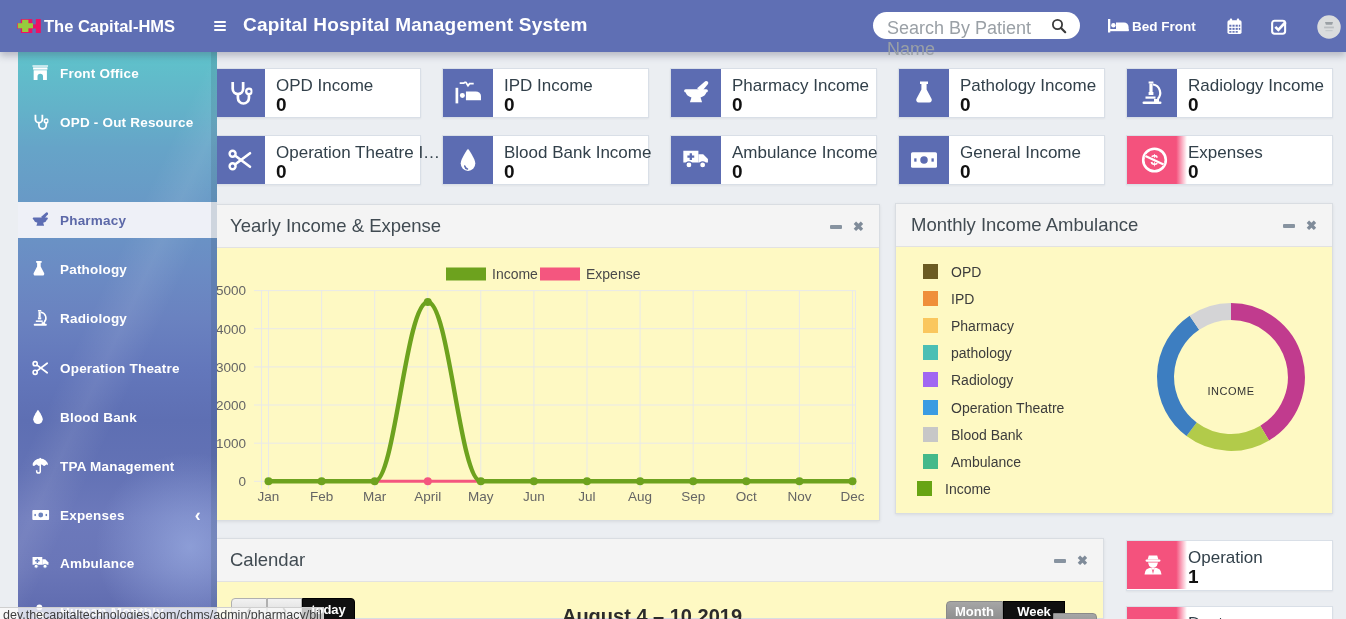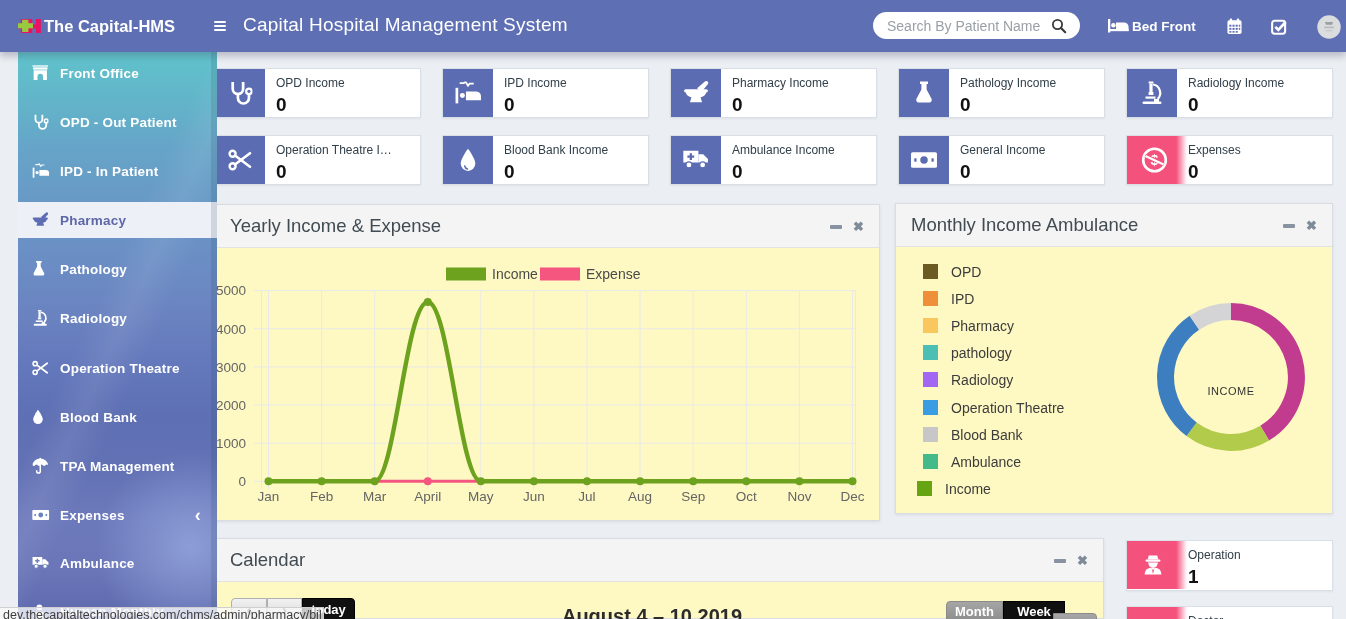--- a/index.html
+++ b/index.html
@@ -4,23 +4,23 @@
 <style>
 * { margin:0; padding:0; box-sizing:border-box; }
 html,body { width:1346px; height:619px; overflow:hidden; }
 body { font-family:"Liberation Sans", sans-serif; background:#ebeef2; position:relative; }
 .abs { position:absolute; }
 
 #header { position:absolute; left:0; top:0; width:1346px; height:52px; background:#5f6fb4; box-shadow:0 4px 7px rgba(70,70,100,.32); z-index:50; }
 #logo-text { position:absolute; left:44px; top:17px; color:#fff; font-weight:bold; font-size:16.5px; letter-spacing:0; }
 #ham { position:absolute; left:214px; top:21px; width:12px; }
 #ham div { height:2px; background:#fff; margin-bottom:2.2px; border-radius:1px; }
-#apptitle { position:absolute; left:243px; top:14px; color:#fff; font-weight:normal; font-size:19px; letter-spacing:.2px;text-align:center; }
+#apptitle { position:absolute; left:243px; top:14px; color:#fff; font-weight:bold; font-size:19px; letter-spacing:.2px;text-align:center; }
 #search { position:absolute; left:873px; top:12px; width:207px; height:27px; background:#fff; border-radius:14px; }
-#search span { position:absolute; left:14px; top:6px; color:#9aa0a6; font-size:14px; }
+#search span { position:absolute; left:14px; top:6px; color:#9aa0a6; font-size:18px; }
 #bedstatus { position:absolute; left:1132px; top:19px; color:#fff; font-weight:bold; font-size:13.5px; }
 
 #sidebar { position:absolute; left:18px; top:52px; width:199px; height:567px; z-index:40;
   background:
    radial-gradient(circle 118px at 172px 495px, rgba(168,188,238,.55), rgba(168,188,238,0) 80%),
    linear-gradient(115deg, rgba(255,255,255,0) 42%, rgba(255,255,255,.08) 50%, rgba(255,255,255,0) 58%),
    linear-gradient(180deg,#5fc3cb 0%,#63b2c9 10%,#66a4c8 17%,#6b8cc4 38%,#6a82c0 47%,#6377bb 56%,#5e6fb3 65%,#6372b5 74%,#6c79bb 82%,#6a76b8 91%,#5e6aae 100%);
   text-align: center;
 }
 #sidebar .shade { position:absolute; right:0; top:0; width:6px; height:100%; background:rgba(45,75,95,.16); }
@@ -28,21 +28,21 @@
 .mi svg { position:absolute; left:14px; top:50%; transform:translateY(-50%) scale(.92); transform-origin:left center; }
 .mi .lb { position:absolute; left:42px; top:50%; transform:translateY(-50%); white-space:nowrap; }
 .mi.active { background:#eef0f7; color:#5c68a8; }
 .mi .chev { position:absolute; right:16px; top:50%; transform:translateY(-50%); font-size:18px; font-weight:bold; }
 
 .card { position:absolute; width:207px; height:50px; background:#fff; border:1px solid #d9dfe7; box-shadow:0 1px 2px rgba(0,0,0,.05); }
 .card .blk { position:absolute; left:0; top:0; width:50px; height:48px; background:#5c6cb2; }
 .card .blk svg { position:absolute; left:50%; top:50%; transform:translate(-50%,-50%); }
 .card .blkp { position:absolute; left:0; top:0; width:60px; height:48px; background:linear-gradient(90deg,#f4527d 0%,#f4527d 82%,rgba(244,82,125,0) 100%); }
 .card .blkp svg { position:absolute; left:14px; top:50%; transform:translateY(-50%); }
-.card .t { position:absolute; left:61px; top:7px; font-size:12px; color:#32404a; white-space:nowrap; }
+.card .t { position:absolute; left:61px; top:7px; font-size:17px; color:#32404a; white-space:nowrap; }
 .card .v { position:absolute; left:61px; top:25px; font-size:19px; font-weight:bold; color:#111; }
 
 .panel { position:absolute; background:#fef9c3; border:1px solid #d9dde2; box-shadow:0 1px 3px rgba(0,0,0,.08); }
 .phead { position:absolute; left:0; top:0; width:100%; height:43px; background:#f4f4f4; border-bottom:1px solid #e2e2e2; }
 .phead .tt { position:absolute; left:15px; top:10px; font-size:18.5px; color:#414b52; }
 .phead .mn { position:absolute; right:37px; top:20px; width:12px; height:3.5px; background:#8793a0; border-radius:1px; }
 .phead .xx { position:absolute; right:15px; top:14px; color:#7f8b99; font-size:13px; font-weight:bold; }
 
 .leg { position:absolute; font-size:14px; color:#3c3c3c; }
 .leg i { position:absolute; left:0; top:0; width:15px; height:15px; }
@@ -129,30 +129,21 @@
       <path d="M1.8 5.6 h14.4 V16 h-4.2 v-3.6 a3 3 0 0 0 -6 0 V16 H1.8 z"></path>
     </svg>
     <span class="lb">Front Office</span>
   </div>
   <div class="mi" style="top:52px">
     <svg width="18" height="18" viewBox="0 0 24 24" fill="none" stroke="#fff">
       <path d="M5 1.5 v6.5 a5 5 0 0 0 10 0 V1.5" stroke-width="2.6"></path>
       <path d="M10 13.2 v3.6 a5.3 5.3 0 0 0 10.6 0 v-3.9" stroke-width="2.6"></path>
       <circle cx="20.6" cy="10.4" r="2.7" stroke-width="2.2"></circle>
     </svg>
-    <span class="lb">OPD - Out Patient</span>
-  </div>
-  <div class="mi" style="top:101px">
-    <svg width="19" height="17" viewBox="0 0 26 22" fill="#fff">
-      <path d="M5 1.5 h4 l1.5 -1.5 2.5 4 1.5 -2 h4" stroke="#fff" stroke-width="1.7" fill="none"></path>
-      <rect x="1" y="6" width="2.6" height="15"></rect>
-      <circle cx="7.6" cy="13.4" r="2.4"></circle>
-      <path d="M11 9.5 h9.5 a5 4.5 0 0 1 5 4.5 v4 H11 z"></path>
-    </svg>
-    <span class="lb">IPD - In Patient</span>
+    <span class="lb">OPD - Out Resource</span>
   </div>
   <div class="mi active" style="top:150px">
     <svg width="18" height="18" viewBox="0 0 24 24" fill="#5d6db3">
       <path d="M13 7.5 L20.5 1.2 a1.9 1.9 0 0 1 2.6 2.6 L17 11 z"></path>
       <path d="M2.5 8.5 h19 a1.2 1.2 0 0 1 0 3 a9.5 6 0 0 1 -5.3 4.6 l1.4 4.4 h-11.2 l1.4 -4.4 a9.5 6 0 0 1 -5.3 -4.6 a1.2 1.2 0 0 1 0 -3 z"></path>
     </svg>
     <span class="lb">Pharmacy</span>
   </div>
   <div class="mi" style="top:199px">
     <svg width="15" height="18" viewBox="0 0 20 24" fill="#fff">

